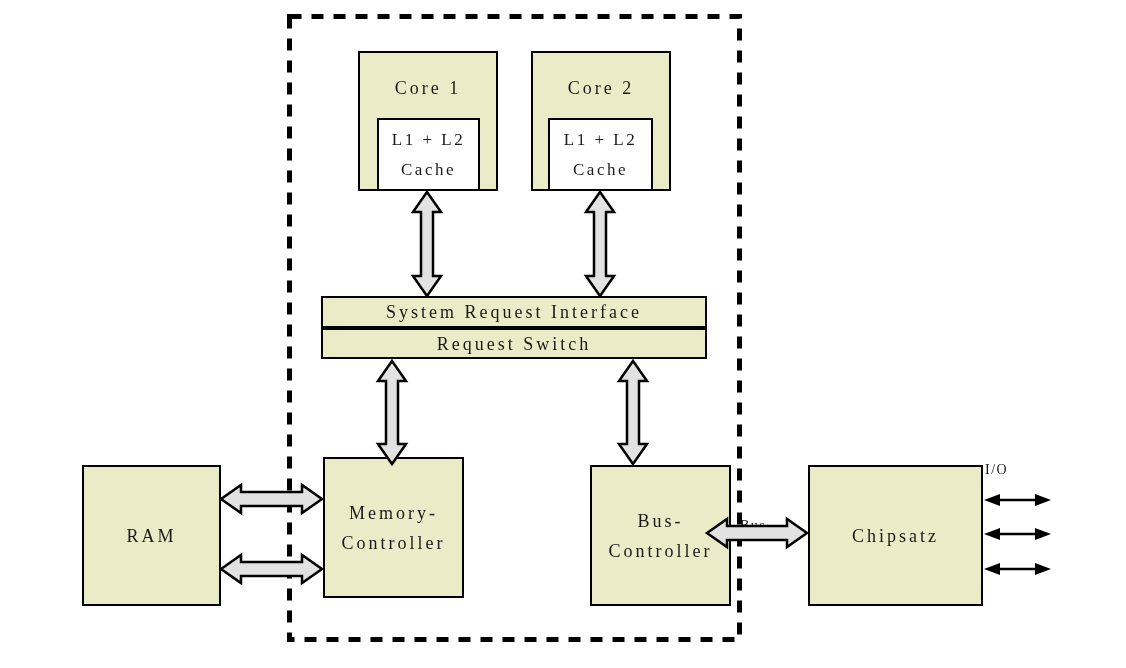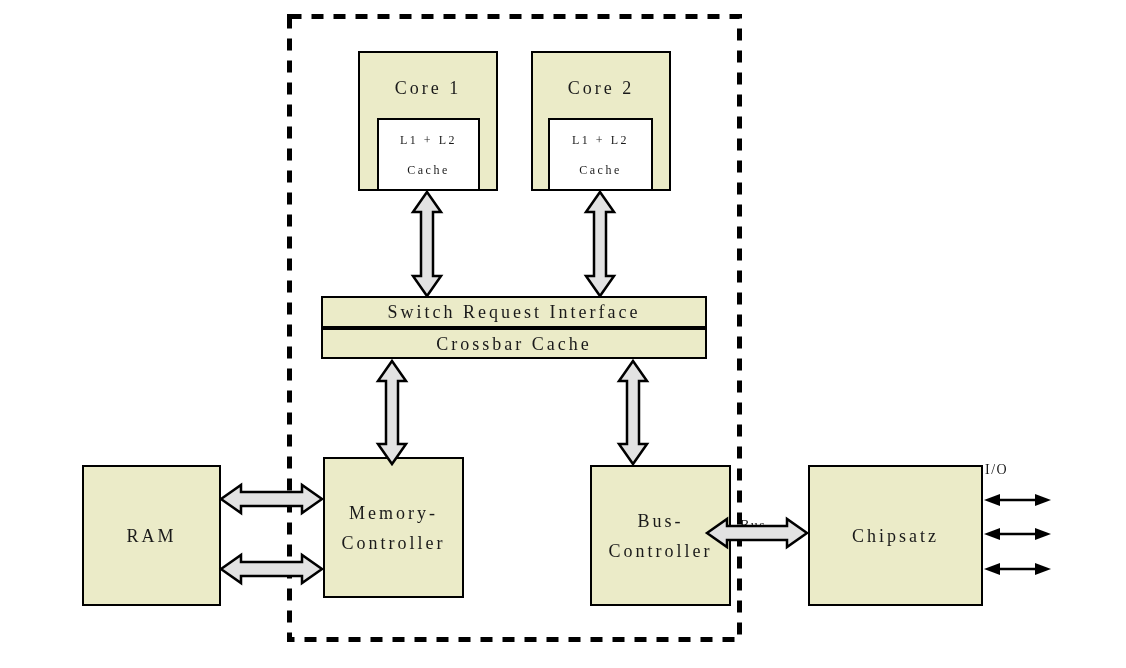--- a/index.html
+++ b/index.html
@@ -20,21 +20,21 @@
   .overlay{position:absolute;left:0;top:0;width:1126px;height:668px;}
   .box{
     position:absolute;box-sizing:border-box;
     background:var(--block-fill);
     border:2.5px solid var(--line);
     display:flex;align-items:center;justify-content:center;
     text-align:center;font-size:18px;letter-spacing:3px;
     line-height:30px;white-space:pre-line;
   }
   .box.core{align-items:flex-start;padding-top:20px;}
-  .box.cache{background:var(--cache-fill);font-size:12px;letter-spacing:2.5px;}
+  .box.cache{background:var(--cache-fill);font-size:17px;letter-spacing:2.5px;}
   .floating-label{
     position:absolute;font-size:14px;letter-spacing:1.5px;
     text-align:left;white-space:nowrap;
   }
   .boundary{fill:none;stroke:var(--line);stroke-width:5;}
   .barrow{fill:var(--arrow-fill);stroke:var(--line);stroke-width:2.5;stroke-linejoin:miter;}
   .thinline{stroke:var(--line);stroke-width:2.5;}
   .thinhead{fill:var(--line);stroke:none;}
 </style>
 </head>
@@ -43,22 +43,22 @@
 <div class="canvas">
 
   <div class="box core" style="left:358px;top:51px;width:140px;height:140px;">Core 1</div>
   <div class="box core" style="left:531px;top:51px;width:140px;height:140px;">Core 2</div>
 
   <div class="box cache" style="left:377px;top:118px;width:103px;height:73px;">L1 + L2
 Cache</div>
   <div class="box cache" style="left:548px;top:118px;width:105px;height:73px;">L1 + L2
 Cache</div>
 
-  <div class="box" style="left:321px;top:296px;width:386px;height:32px;">Switch Request Interface</div>
-  <div class="box" style="left:321px;top:328px;width:386px;height:31px;">Crossbar Cache</div>
+  <div class="box" style="left:321px;top:296px;width:386px;height:32px;">System Request Interface</div>
+  <div class="box" style="left:321px;top:328px;width:386px;height:31px;">Request Switch</div>
 
   <div class="box" style="left:82px;top:465px;width:139px;height:141px;">RAM</div>
   <div class="box" style="left:323px;top:457px;width:141px;height:141px;">Memory-
 Controller</div>
   <div class="box" style="left:590px;top:465px;width:141px;height:141px;">Bus-
 Controller</div>
   <div class="box" style="left:808px;top:465px;width:175px;height:141px;">Chipsatz</div>
 
   <div class="floating-label" style="left:740px;top:482px;width:60px;margin-top:36px;">Bus</div>
   <div class="floating-label" style="left:985px;top:462px;width:52px;">I/O</div>

